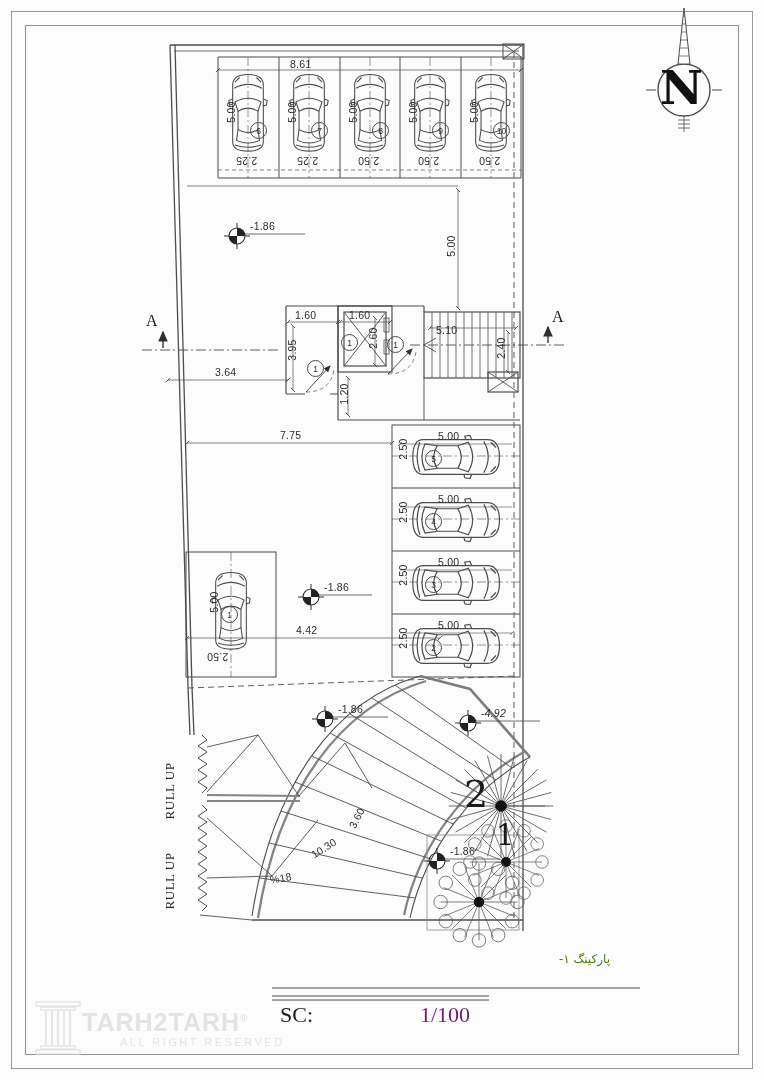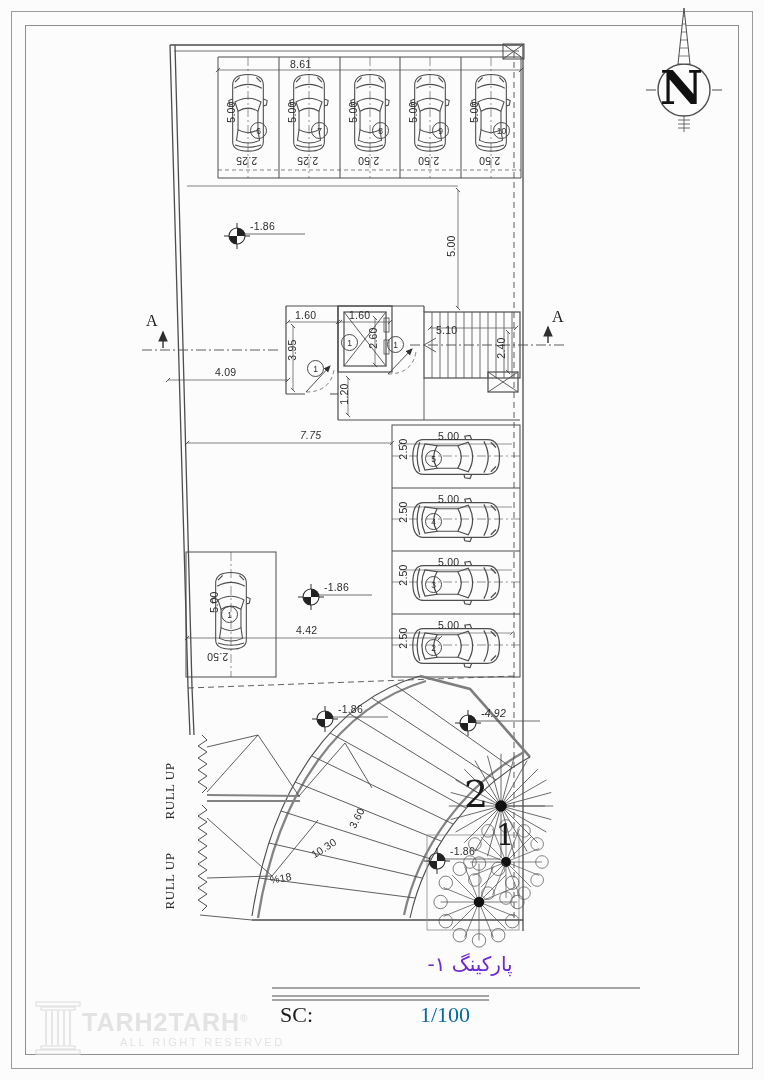--- a/index.html
+++ b/index.html
@@ -10,24 +10,24 @@
   svg.plan{position:absolute;left:0;top:0;}
   .lbl{position:absolute;font-size:10.5px;color:#2e2e2e;white-space:nowrap;letter-spacing:.2px;}
   .r90{transform:rotate(-90deg);transform-origin:center;}
   .r180{transform:rotate(180deg);transform-origin:center;}
   .cnum{position:absolute;width:15px;height:15px;border:1px solid #4a4a4a;border-radius:50%;
         font-size:8.5px;color:#2e2e2e;display:flex;align-items:center;justify-content:center;background:transparent;}
   .seclbl{position:absolute;font-family:"Liberation Serif",serif;font-size:16px;color:#1d1d1d;}
   .north-n{position:absolute;left:660px;top:60px;font-family:"DejaVu Serif",serif;
            font-weight:700;font-size:47px;color:#111;}
   .tree-num{position:absolute;font-family:"DejaVu Serif",serif;color:#1a1a1a;}
-  .fa-title{position:absolute;left:330px;top:952px;width:280px;text-align:center;direction:rtl;
-            font-family:"DejaVu Sans",sans-serif;font-size:20px;color:#6d28d9;}
+  .fa-title{position:absolute;left:330px;top:952px;width:280px;text-align:right;direction:rtl;
+            font-family:"DejaVu Sans",sans-serif;font-size:12px;color:#4d7c0f;}
   .scale-lbl{position:absolute;left:280px;top:1002px;font-family:"Liberation Serif",serif;font-size:22px;color:#1c1c1c;}
-  .scale-val{position:absolute;left:420px;top:1002px;font-family:"Liberation Serif",serif;font-size:22px;color:#0369a1;}
+  .scale-val{position:absolute;left:420px;top:1002px;font-family:"Liberation Serif",serif;font-size:22px;color:#701a75;}
   .brand{position:absolute;left:82px;top:1008px;font-size:25px;font-weight:bold;color:#e3e3e3;letter-spacing:1px;}
   .brand sup{font-size:10px;}
   .tagline{position:absolute;left:84px;top:1036px;font-size:11px;color:#e3e3e3;letter-spacing:2.5px;margin-left:36px;}
   .rollup{position:absolute;font-family:"Liberation Serif",serif;font-size:13px;color:#2b2b2b;letter-spacing:.5px;}
 </style>
 </head>
 <body>
 
 <div class="sheet">
   <div class="frame-a"></div>
@@ -288,22 +288,22 @@
   <span class="lbl r90" style="left:333px;top:388px;">1.20</span>
   <span class="lbl" style="left:436px;top:324px;">5.10</span>
   <span class="lbl r90" style="left:490px;top:342px;">2.40</span>
   <span class="cnum" style="left:307px;top:360px;">1</span>
   <span class="cnum" style="left:341px;top:334px;">1</span>
   <span class="cnum" style="left:387px;top:336px;">1</span>
 
   <span class="seclbl" style="left:146px;top:312px;">A</span>
   <span class="seclbl" style="left:552px;top:308px;">A</span>
 
-  <span class="lbl" style="left:215px;top:366px;">4.09</span>
-  <span class="lbl" style="left:300px;top:429px;font-style:italic;">7.75</span>
+  <span class="lbl" style="left:215px;top:366px;">3.64</span>
+  <span class="lbl" style="left:280px;top:429px;">7.75</span>
   <span class="lbl" style="left:296px;top:624px;">4.42</span>
 
   <span class="lbl" style="left:438px;top:430px;">5.00</span>
   <span class="lbl" style="left:438px;top:493px;">5.00</span>
   <span class="lbl" style="left:438px;top:556px;">5.00</span>
   <span class="lbl" style="left:438px;top:619px;">5.00</span>
   <span class="lbl r90" style="left:392px;top:443px;">2.50</span>
   <span class="lbl r90" style="left:392px;top:506px;">2.50</span>
   <span class="lbl r90" style="left:392px;top:569px;">2.50</span>
   <span class="lbl r90" style="left:392px;top:632px;">2.50</span>

